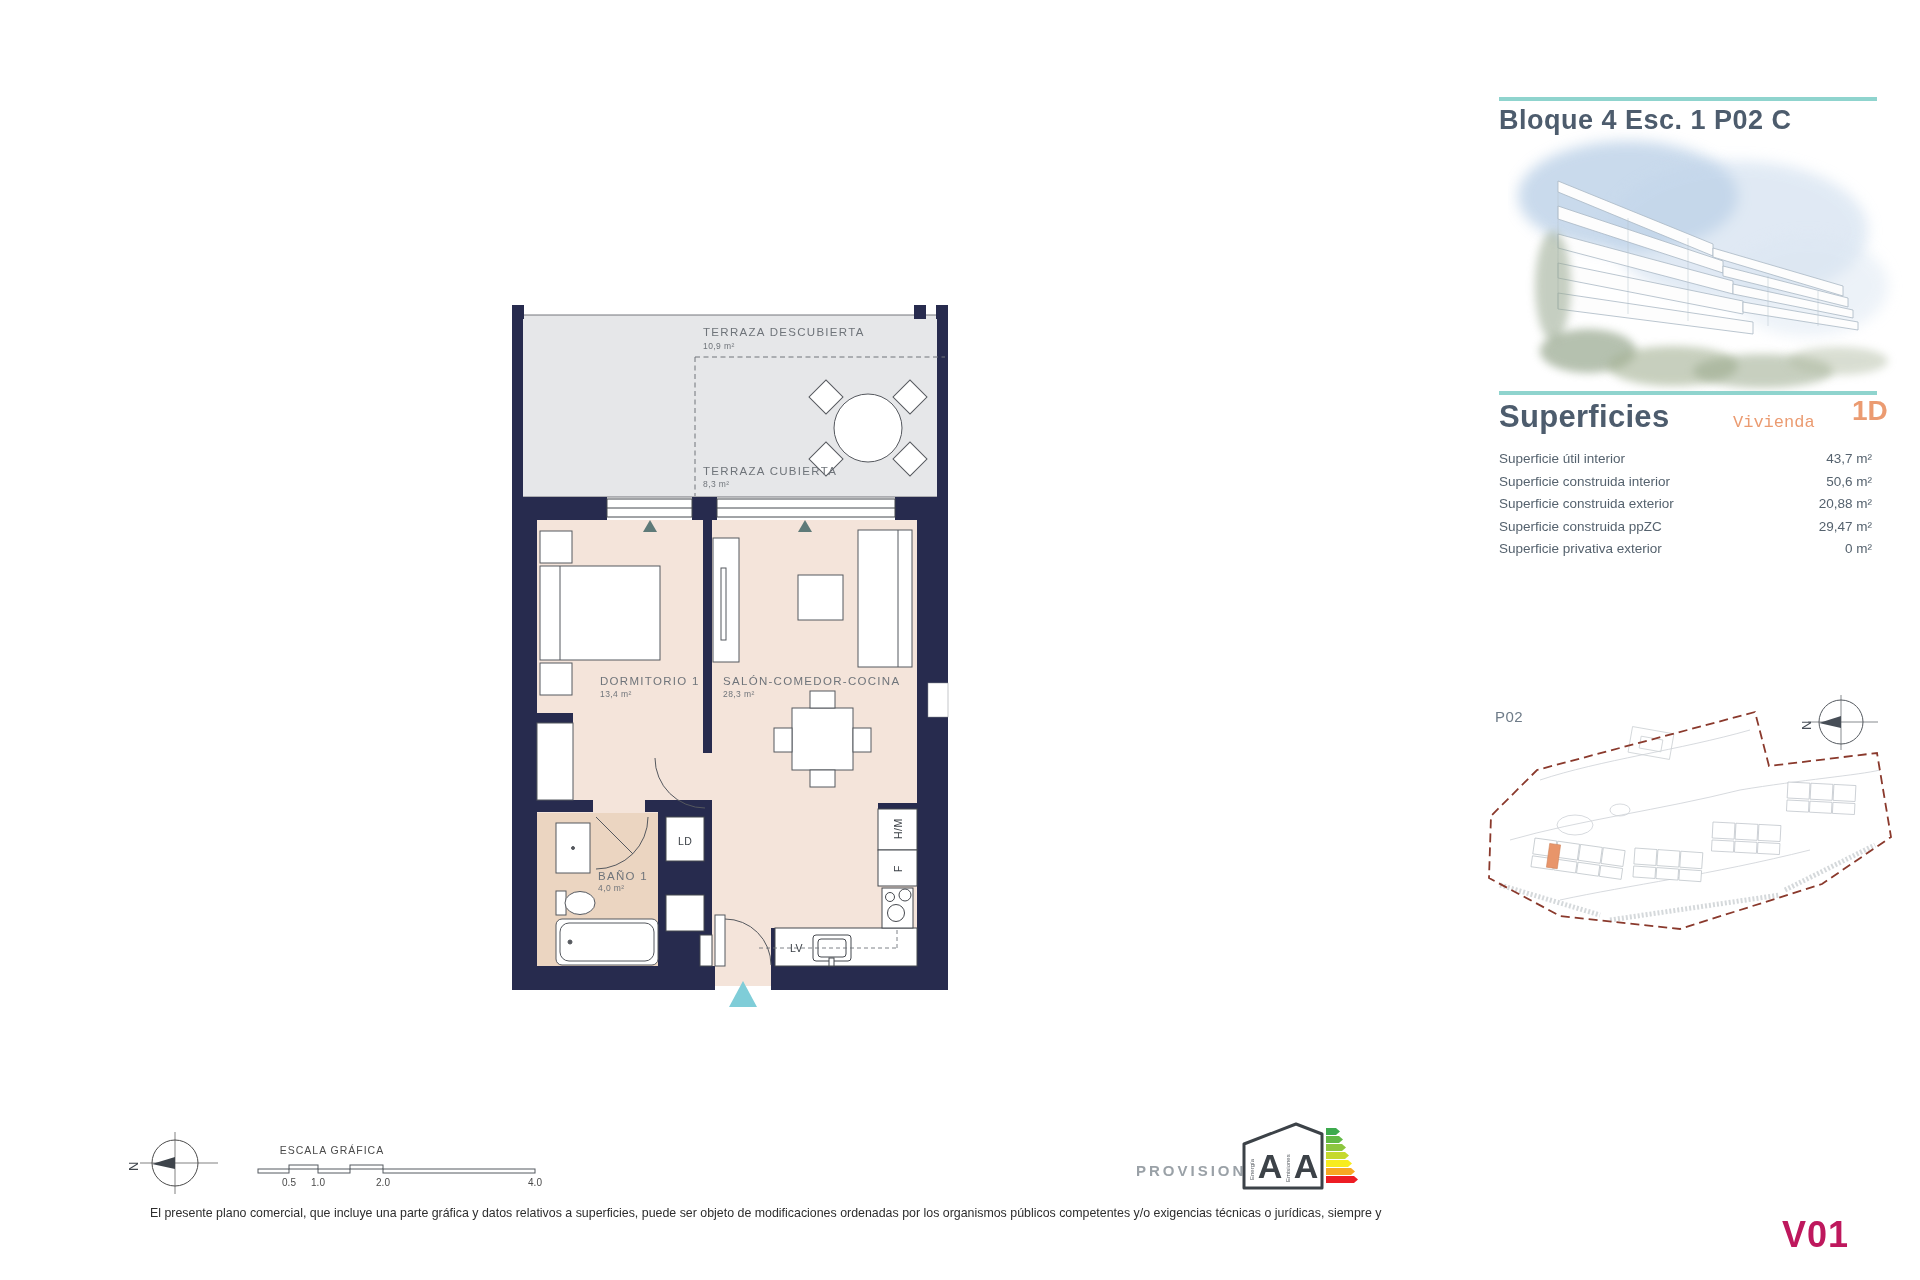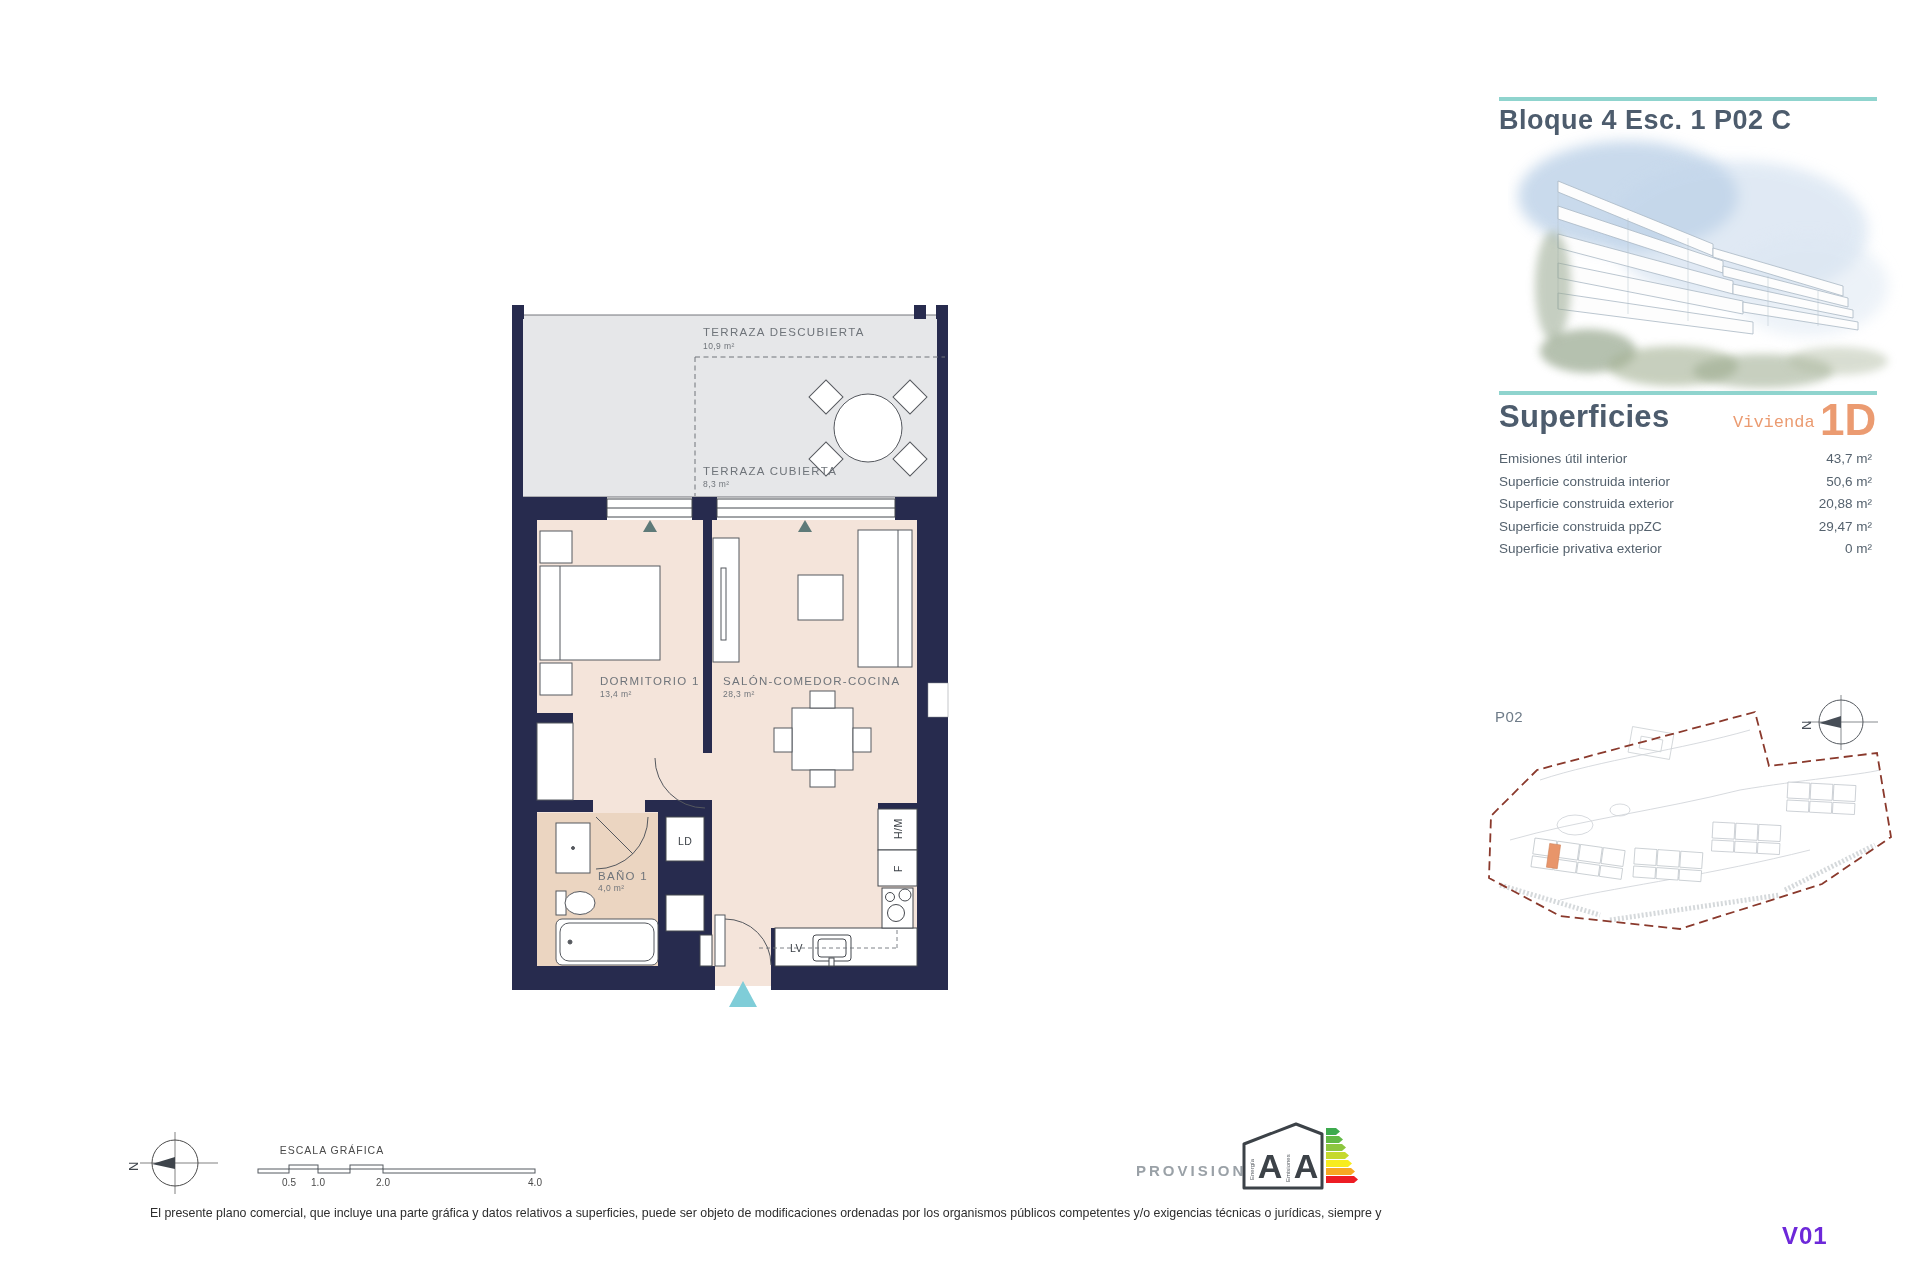--- a/index.html
+++ b/index.html
@@ -6,29 +6,29 @@
   .canvas{position:relative;width:1920px;height:1280px;background:#ffffff;overflow:hidden;
           font-family:"Liberation Sans",sans-serif;color:#4d5c6d;}
   .abs{position:absolute;}
   svg text{font-family:"Liberation Sans",sans-serif;}
 
   
   .teal-rule{height:4px;background:#8fd4ce;}
   .block-title{font-size:27px;font-weight:bold;color:#4d5c6d;letter-spacing:.5px;}
   .sup-head{font-size:31px;font-weight:bold;color:#4d5c6d;letter-spacing:.3px;}
   .viv-label{font-size:17px;color:#eb9b71;}
-  .viv-code{font-size:44px;font-weight:bold;color:#eb9b71;}
+  .viv-code{font-size:28px;font-weight:bold;color:#eb9b71;margin-left:32px;}
   .sup-table{width:373px;font-size:13.5px;color:#55626e;}
   .sup-row{display:flex;justify-content:space-between;height:22.5px;align-items:flex-start;}
   .sup-row .v{text-align:right;}
 
   
   .provisional{font-size:15px;font-weight:bold;color:#9aa1a7;letter-spacing:3px;}
   .disclaimer{font-size:12.4px;line-height:16px;color:#2d2d2d;width:1310px;}
-  .version{font-size:24px;font-weight:bold;color:#6d28d9;letter-spacing:1px;margin-top:8px;}
+  .version{font-size:36px;font-weight:bold;color:#be185d;letter-spacing:1px;}
   .scale-title{font-size:10.5px;fill:#4a4a4a;letter-spacing:1px;}
   .tick{font-size:10px;fill:#4a4a4a;}
 
   
   .room-name{font-size:11.5px;fill:#6f747a;letter-spacing:1.3px;}
   .room-area{font-size:8.5px;fill:#6f747a;letter-spacing:.4px;}
   .fixture-label{font-size:10.5px;fill:#3c4147;letter-spacing:.5px;}
   .p02{font-size:15px;fill:#6e7b88;letter-spacing:.5px;}
 </style>
 </head>
@@ -203,21 +203,21 @@
     <ellipse cx="330" cy="235" rx="50" ry="14" fill="#b3bda6" opacity="0.5" filter="url(#wash2)"></ellipse>
   </svg>
 
   <div class="abs teal-rule" style="left:1499px;top:391px;width:378px;"></div>
   <div class="abs sup-head" style="left:1499px;top:399px;">Superficies</div>
   <div class="abs viv-label" style="left:1733px;top:413px;font-family:Liberation Mono, monospace;">Vivienda</div>
   <div class="abs viv-code" style="left:1820px;top:395px;">1D</div>
 
   <div class="abs sup-table" style="left:1499px;top:451px;">
     <div class="sup-row">
-      <span>Emisiones útil interior</span>
+      <span>Superficie útil interior</span>
       <span class="v">43,7 m²</span>
     </div>
     <div class="sup-row">
       <span>Superficie construida interior</span>
       <span class="v">50,6 m²</span>
     </div>
     <div class="sup-row">
       <span>Superficie construida exterior</span>
       <span class="v">20,88 m²</span>
     </div>

